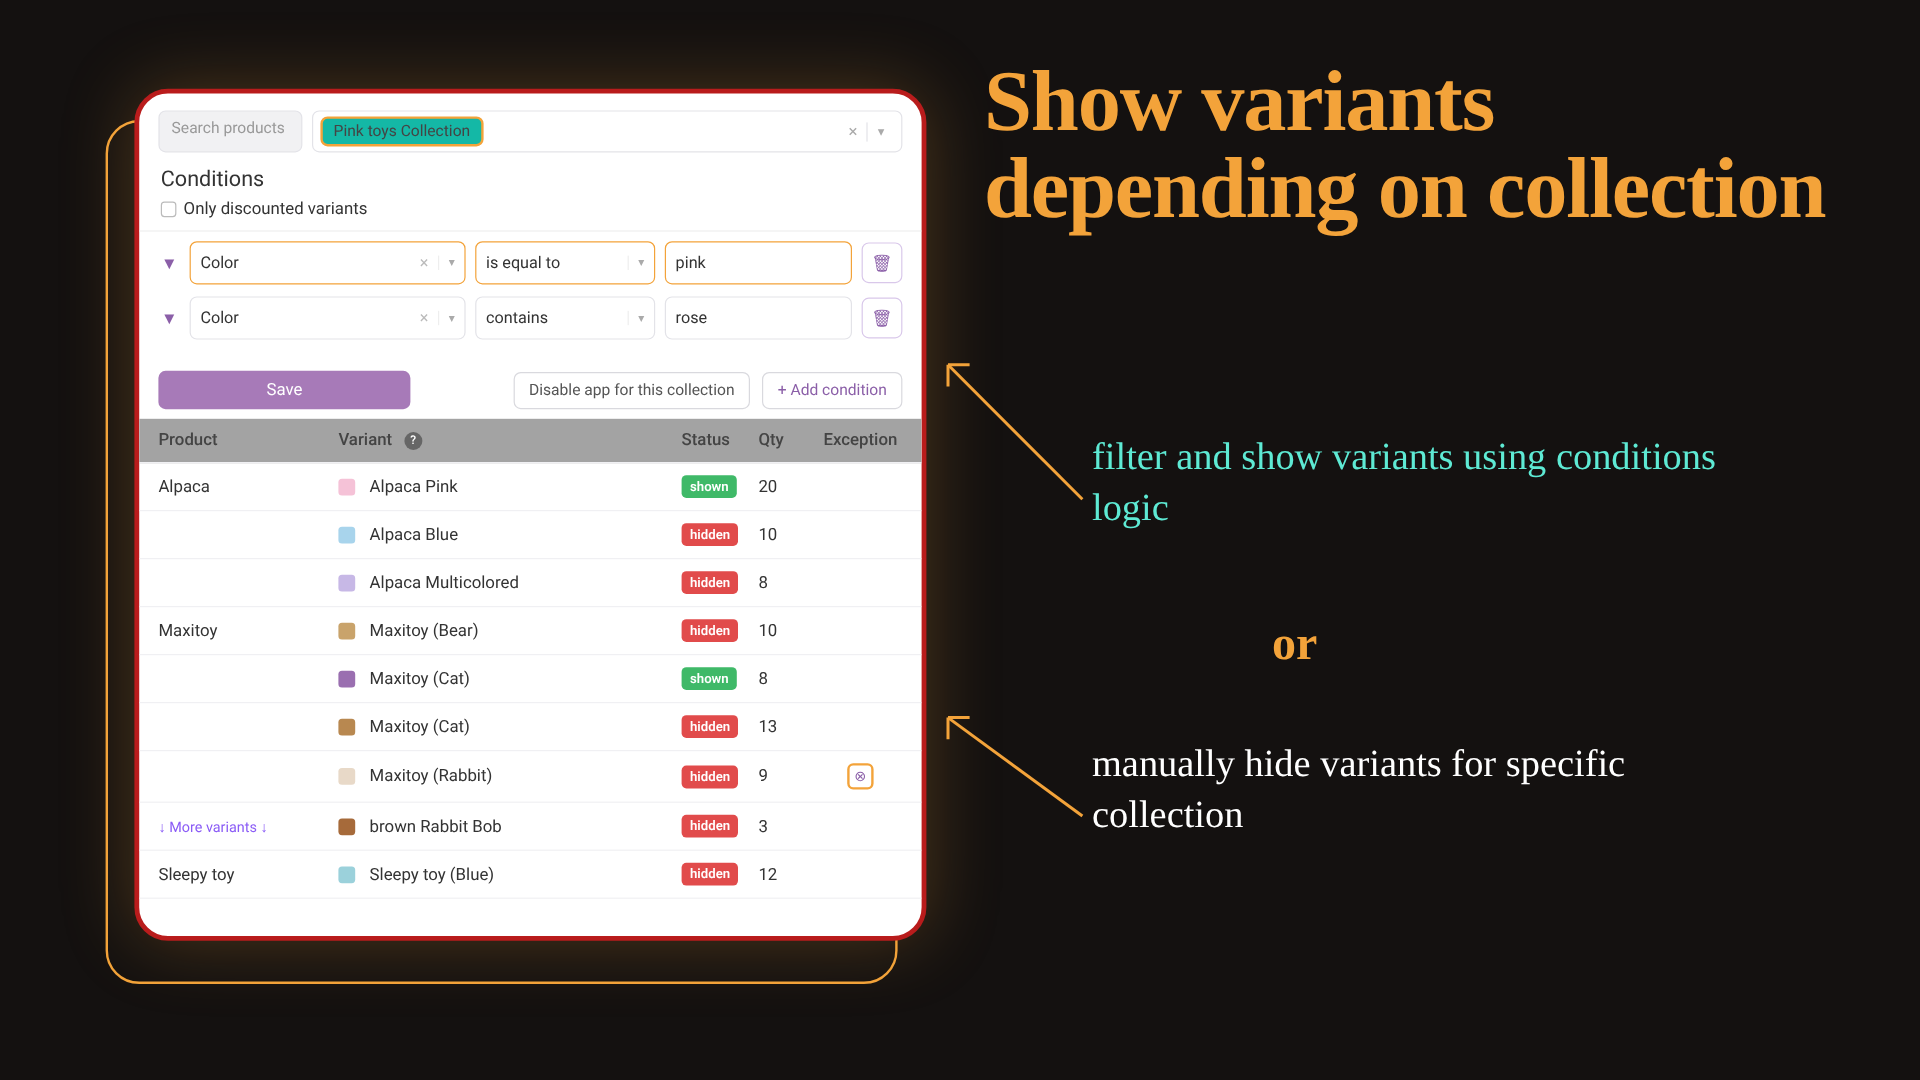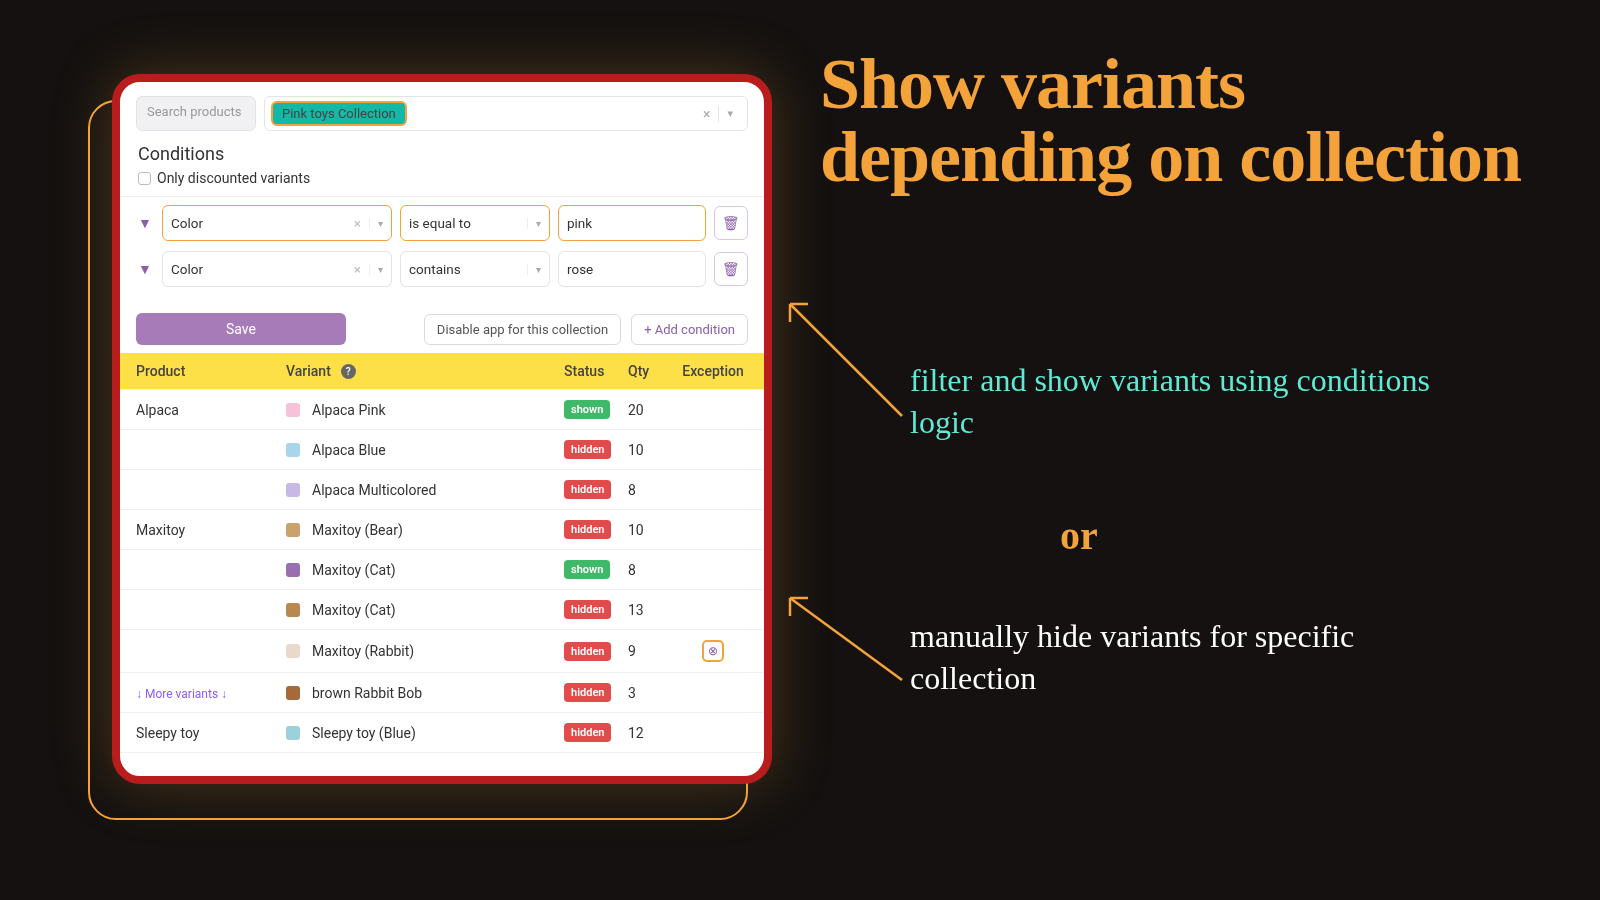--- a/index.html
+++ b/index.html
@@ -10,21 +10,21 @@
     position: relative; overflow: hidden;
   }
   .frame-shadow {
     position: absolute; left: 88px; top: 100px;
     width: 660px; height: 720px;
     border: 2px solid #f3a33a; border-radius: 28px;
   }
   .card {
     position: absolute; left: 112px; top: 74px;
     width: 660px; height: 710px;
-    background: #ffffff; border: 8px solid #b91c1c; border-radius: 28px;
+    background: #ffffff; border: 4px solid #b91c1c; border-radius: 28px;
     box-shadow: 0 0 60px rgba(243,163,58,0.25);
     padding: 14px 16px 0 16px;
     overflow: hidden;
     color: #333;
     font-size: 14px;
   }
   .top-row { display: flex; gap: 8px; margin-bottom: 12px; }
   .search-box {
     flex: 0 0 120px; background: #f1f1f3; border: 1px solid #e3e3e8;
     border-radius: 6px; padding: 7px 10px; color: #999; font-size: 13px;
@@ -70,21 +70,21 @@
     background:#a77ab8; color:#fff; border-radius:6px; padding: 8px 0;
     width: 210px; text-align:center; font-size:14px;
   }
   .spacer { flex:1; }
   .outline-btn {
     border:1px solid #d9d9de; border-radius:6px; padding: 7px 12px; font-size:13px; color:#555; background:#fff;
   }
   .add-btn { color:#8b5fa8; }
   .table { margin: 6px -16px 0; }
   .thead, .trow { display:flex; align-items:center; padding: 10px 16px; border-bottom:1px solid #f0f0f3;}
-  .thead { background:#fde047; font-weight:500; color:#444; }
+  .thead { background:#a3a3a3; font-weight:500; color:#444; }
   .col-prod { width: 150px; }
   .col-var { flex:1; display:flex; align-items:center; gap:6px;}
   .col-status { width: 64px; }
   .col-qty { width: 50px; }
   .col-exc { width: 70px; text-align:center;}
   .swatch { width:14px; height:14px; border-radius:3px; display:inline-block; margin-right:6px; background:#eee;}
   .badge { font-size:11px; color:#fff; border-radius:4px; padding: 3px 7px; display:inline-block; font-weight:600;}
   .badge.shown { background:#3fb968; }
   .badge.hidden { background:#e14b4b; }
   .help-icon { width:15px; height:15px; border-radius:50%; background:#666; color:#fff; font-size:10px; display:inline-flex; align-items:center; justify-content:center; margin-left:4px;}

